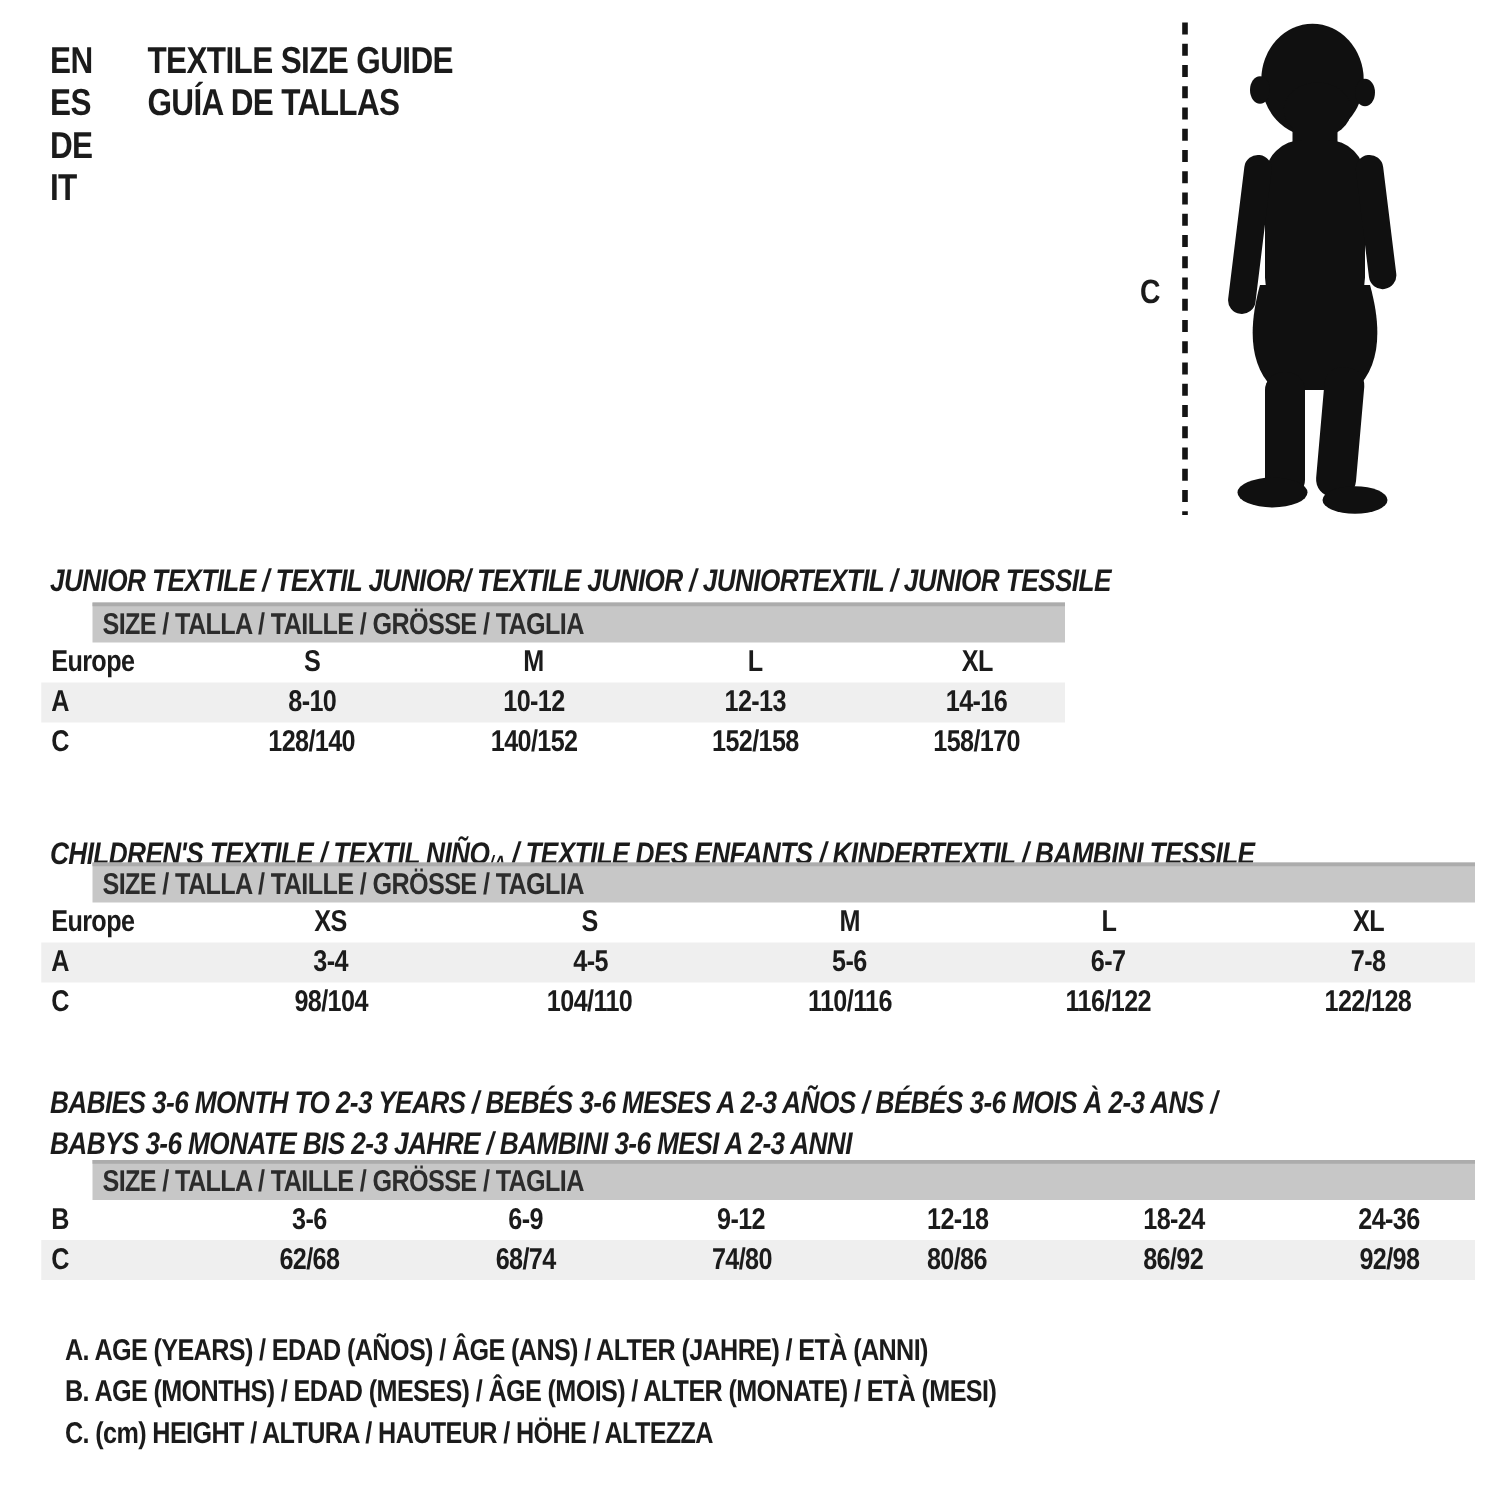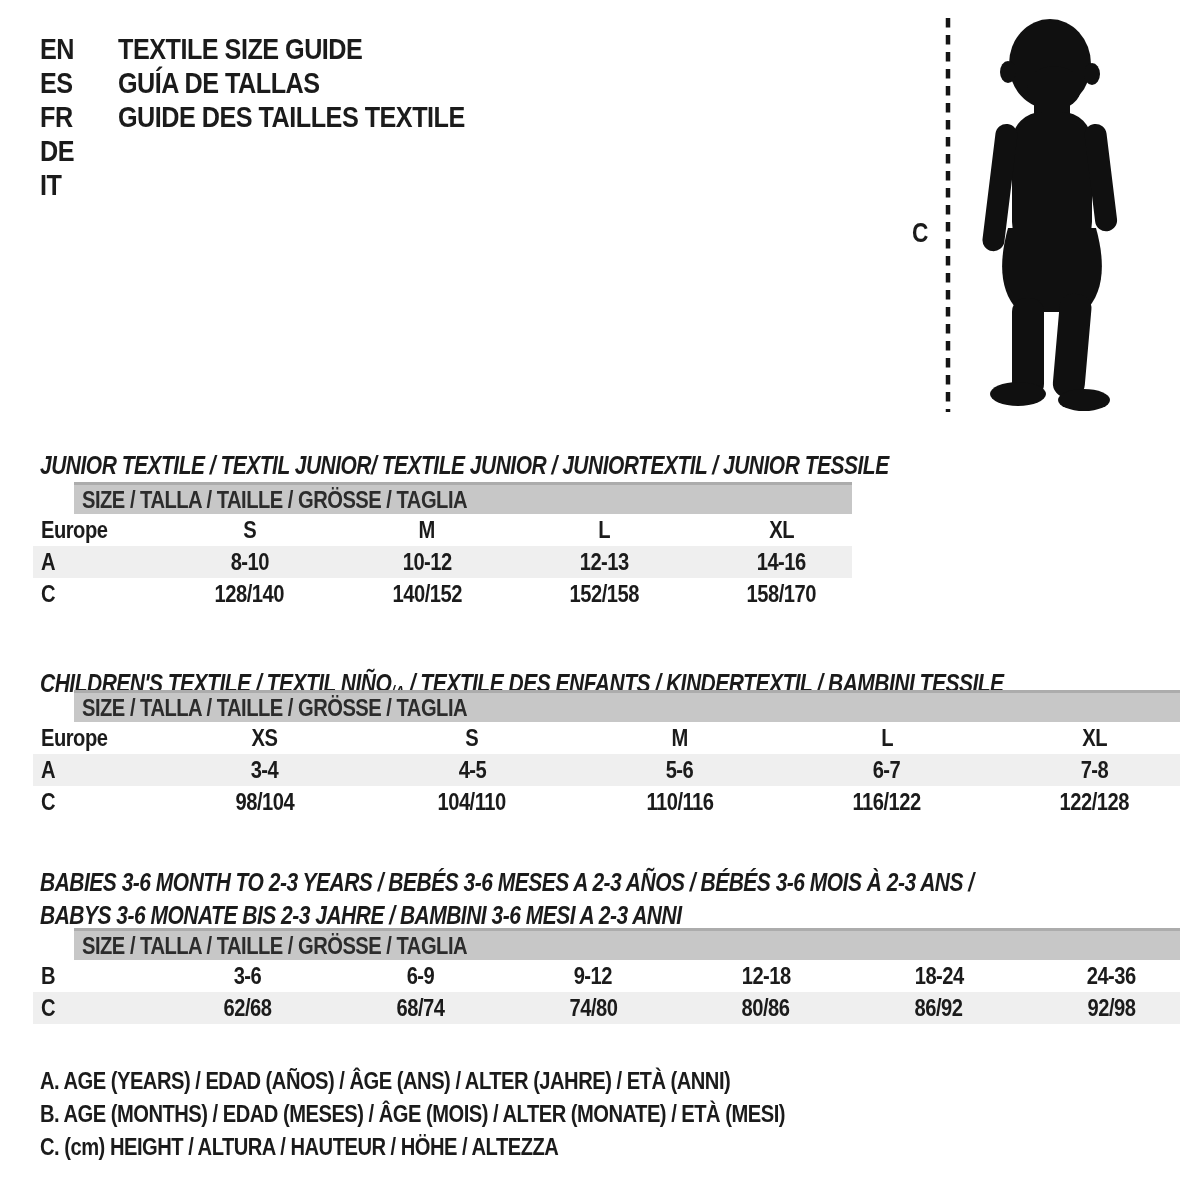--- a/index.html
+++ b/index.html
@@ -40,40 +40,36 @@
   .tcell{text-align:center;}
 
   #junior-title{top:430px;}
   #junior-table{top:482px;width:819px;}
   #children-title{top:648px;}
   #children-table{top:690px;width:1147px;}
   #babies-title{top:845px;}
   #babies-table{top:928px;width:1147px;}
 
   
-  .legend{position:absolute;left:40px;top:1064px;}
+  .legend{position:absolute;left:52px;top:1064px;}
   .legend-line{height:33px;display:flex;align-items:center;font-size:24px;}
 </style>
 </head>
 <body>
 
 <div class="page">
 
   <div class="langs">
     <div class="lang-row">
       <span class="lang-code"><span class="cnd">EN</span></span>
       <span class="lang-name"><span class="cnd">TEXTILE SIZE GUIDE</span></span>
     </div>
     <div class="lang-row">
       <span class="lang-code"><span class="cnd">ES</span></span>
       <span class="lang-name"><span class="cnd">GUÍA DE TALLAS</span></span>
-    </div>
-    <div class="lang-row">
-      <span class="lang-code"><span class="cnd">FR</span></span>
-      <span class="lang-name"><span class="cnd">GUIDE DES TAILLES TEXTILE</span></span>
     </div>
     <div class="lang-row">
       <span class="lang-code"><span class="cnd">DE</span></span>
     </div>
     <div class="lang-row">
       <span class="lang-code"><span class="cnd">IT</span></span>
     </div>
   </div>
 
   <div class="figure">

